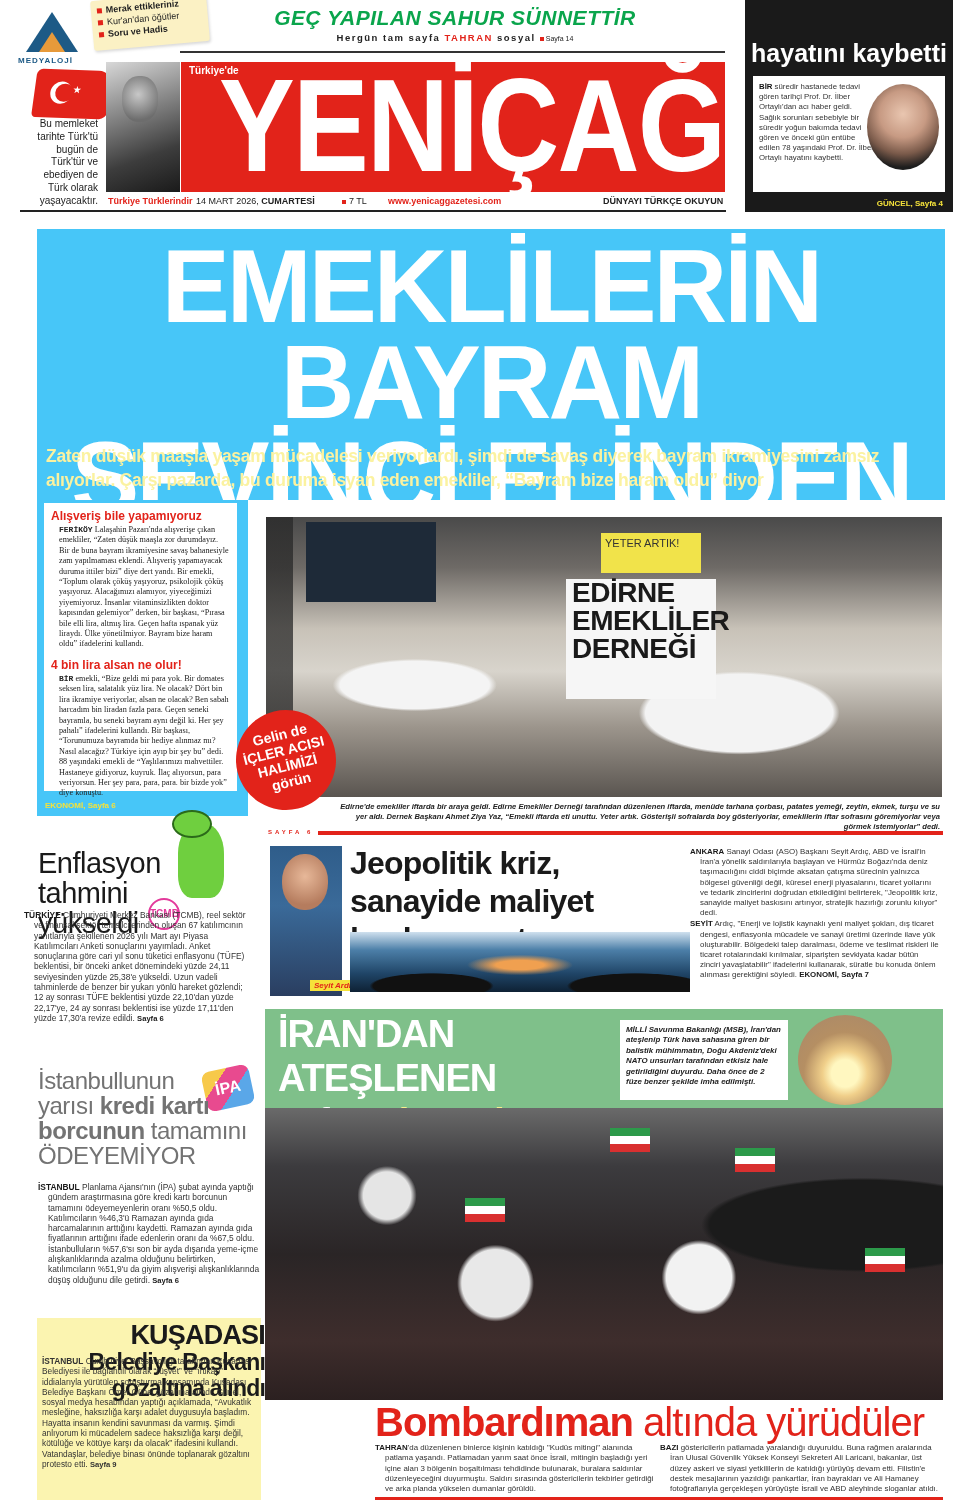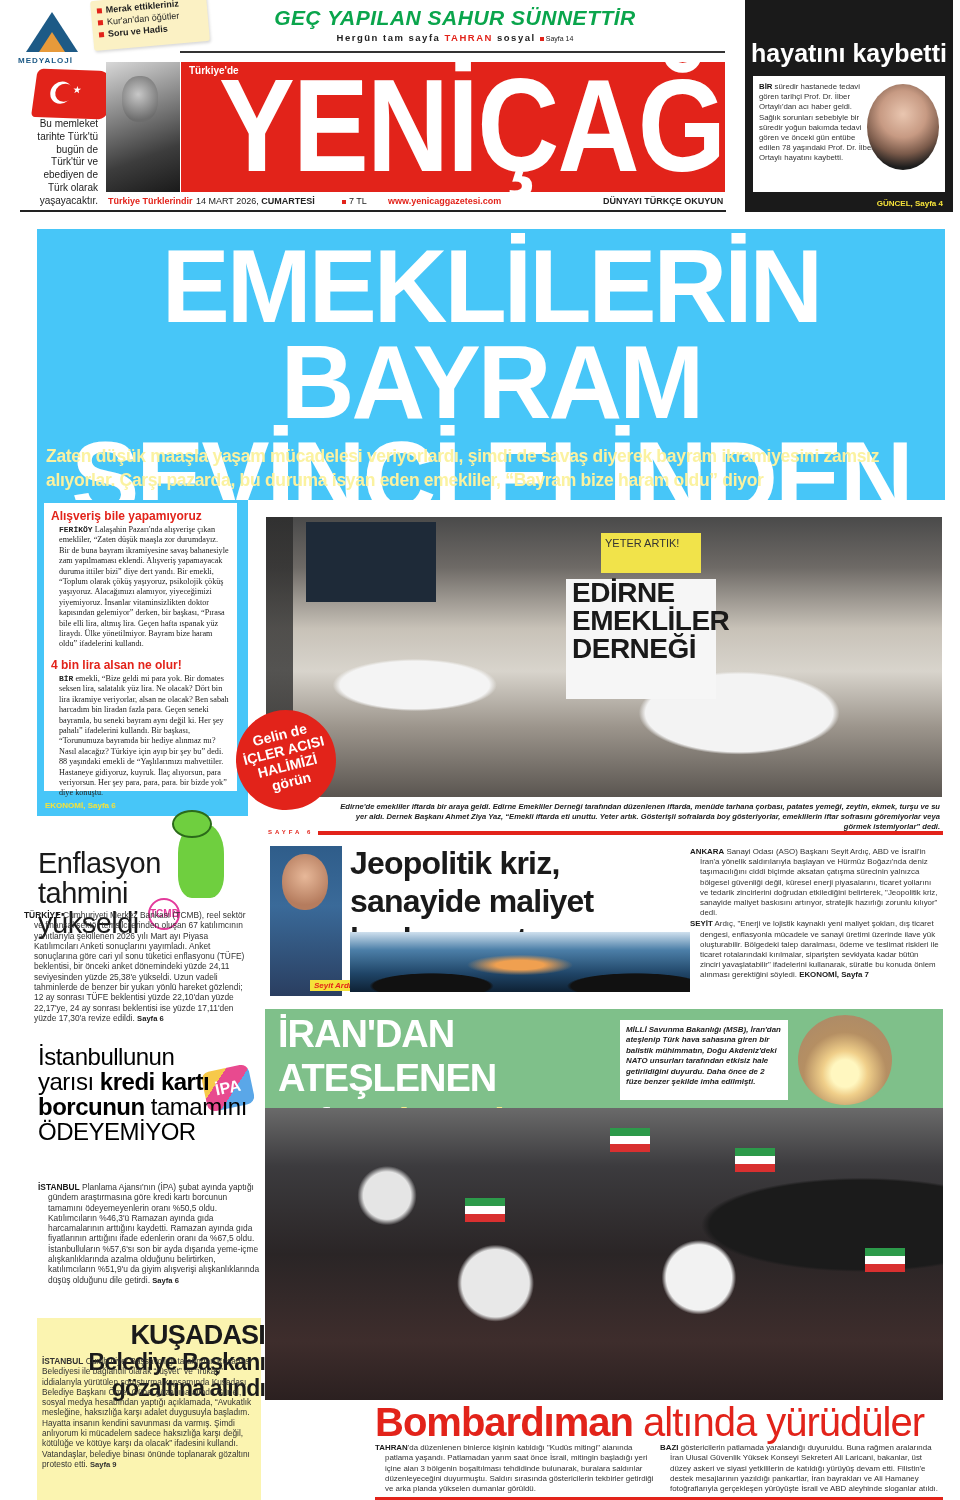--- a/index.html
+++ b/index.html
@@ -87,21 +87,21 @@
   .dino { left: 168px; top: 810px; width: 66px; height: 92px; }
   .dino .body { position:absolute; left:10px; top:14px; width:46px; height:74px; background:#6fcf3f; border-radius: 40% 40% 30% 30%; }
   .dino .head { position:absolute; left:4px; top:0; width:40px; height:28px; background:#6fcf3f; border-radius:50%; border:2px solid #2b6a1a; }
   .tcmb { left: 148px; top: 898px; width: 32px; height: 32px; border-radius:50%; background:#fff; border:2px solid #e33a9b; color:#e33a9b; font-weight:bold; font-size:10px; text-align:center; line-height:28px; }
 
   .col-text { font-size:8.4px; line-height:10.3px; color:#333; text-indent:-10px; padding-left:10px; }
   .col-text b { color:#1a1a1a; }
   .col-text .r { font-weight:bold; color:#1a1a1a; font-size:7.6px; }
   .infl-body { left: 24px; top: 910px; width: 226px; }
 
-  .ipa-hl { left: 38px; top: 1044px; width: 230px; font-size:24px; line-height:25px; color:#000000; letter-spacing:-0.5px; }
+  .ipa-hl { left: 38px; top: 1068px; width: 230px; font-size:24px; line-height:25px; color:#737373; letter-spacing:-0.5px; }
   .ipa-hl b { font-weight:bold; }
   .ipa-logo { left: 204px; top: 1068px; width: 48px; height: 40px; transform: rotate(-12deg); background: linear-gradient(135deg,#f7c94a 0 30%, #e84a8f 30% 60%, #5aa7e8 60% 100%); border-radius:8px; color:#fff; font-weight:bold; font-size:16px; text-align:center; line-height:40px; }
   .ipa-body { left: 38px; top: 1170px; width: 226px; margin-top: 12px; }
 
   .kus-box { left: 37px; top: 1318px; width: 224px; height: 182px; background:#fbf4b0; }
   .kus-hl { left: 45px; top: 1322px; width: 220px; font-weight:bold; font-size:23px; line-height:26px; color:#1a1a1a; letter-spacing:-0.8px; font-family:"Liberation Sans Narrow","Liberation Sans",sans-serif;text-align:right; }
   .kus-hl .big { font-size:27px; }
   .kus-body { left: 42px; top: 1356px; width: 220px; }
   .kus-body .para { font-size:8.3px; line-height:10.3px; color:#333; }
 

